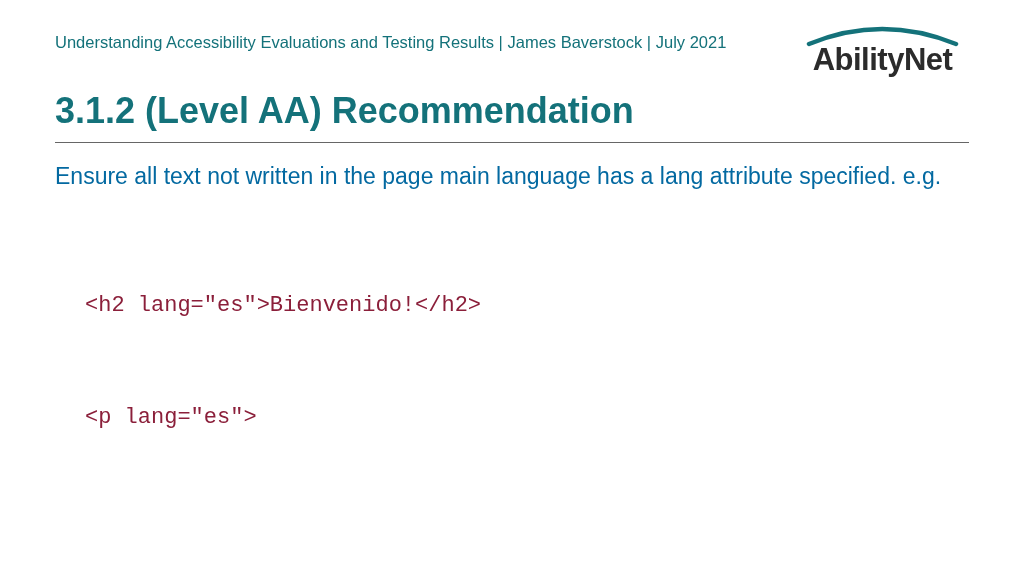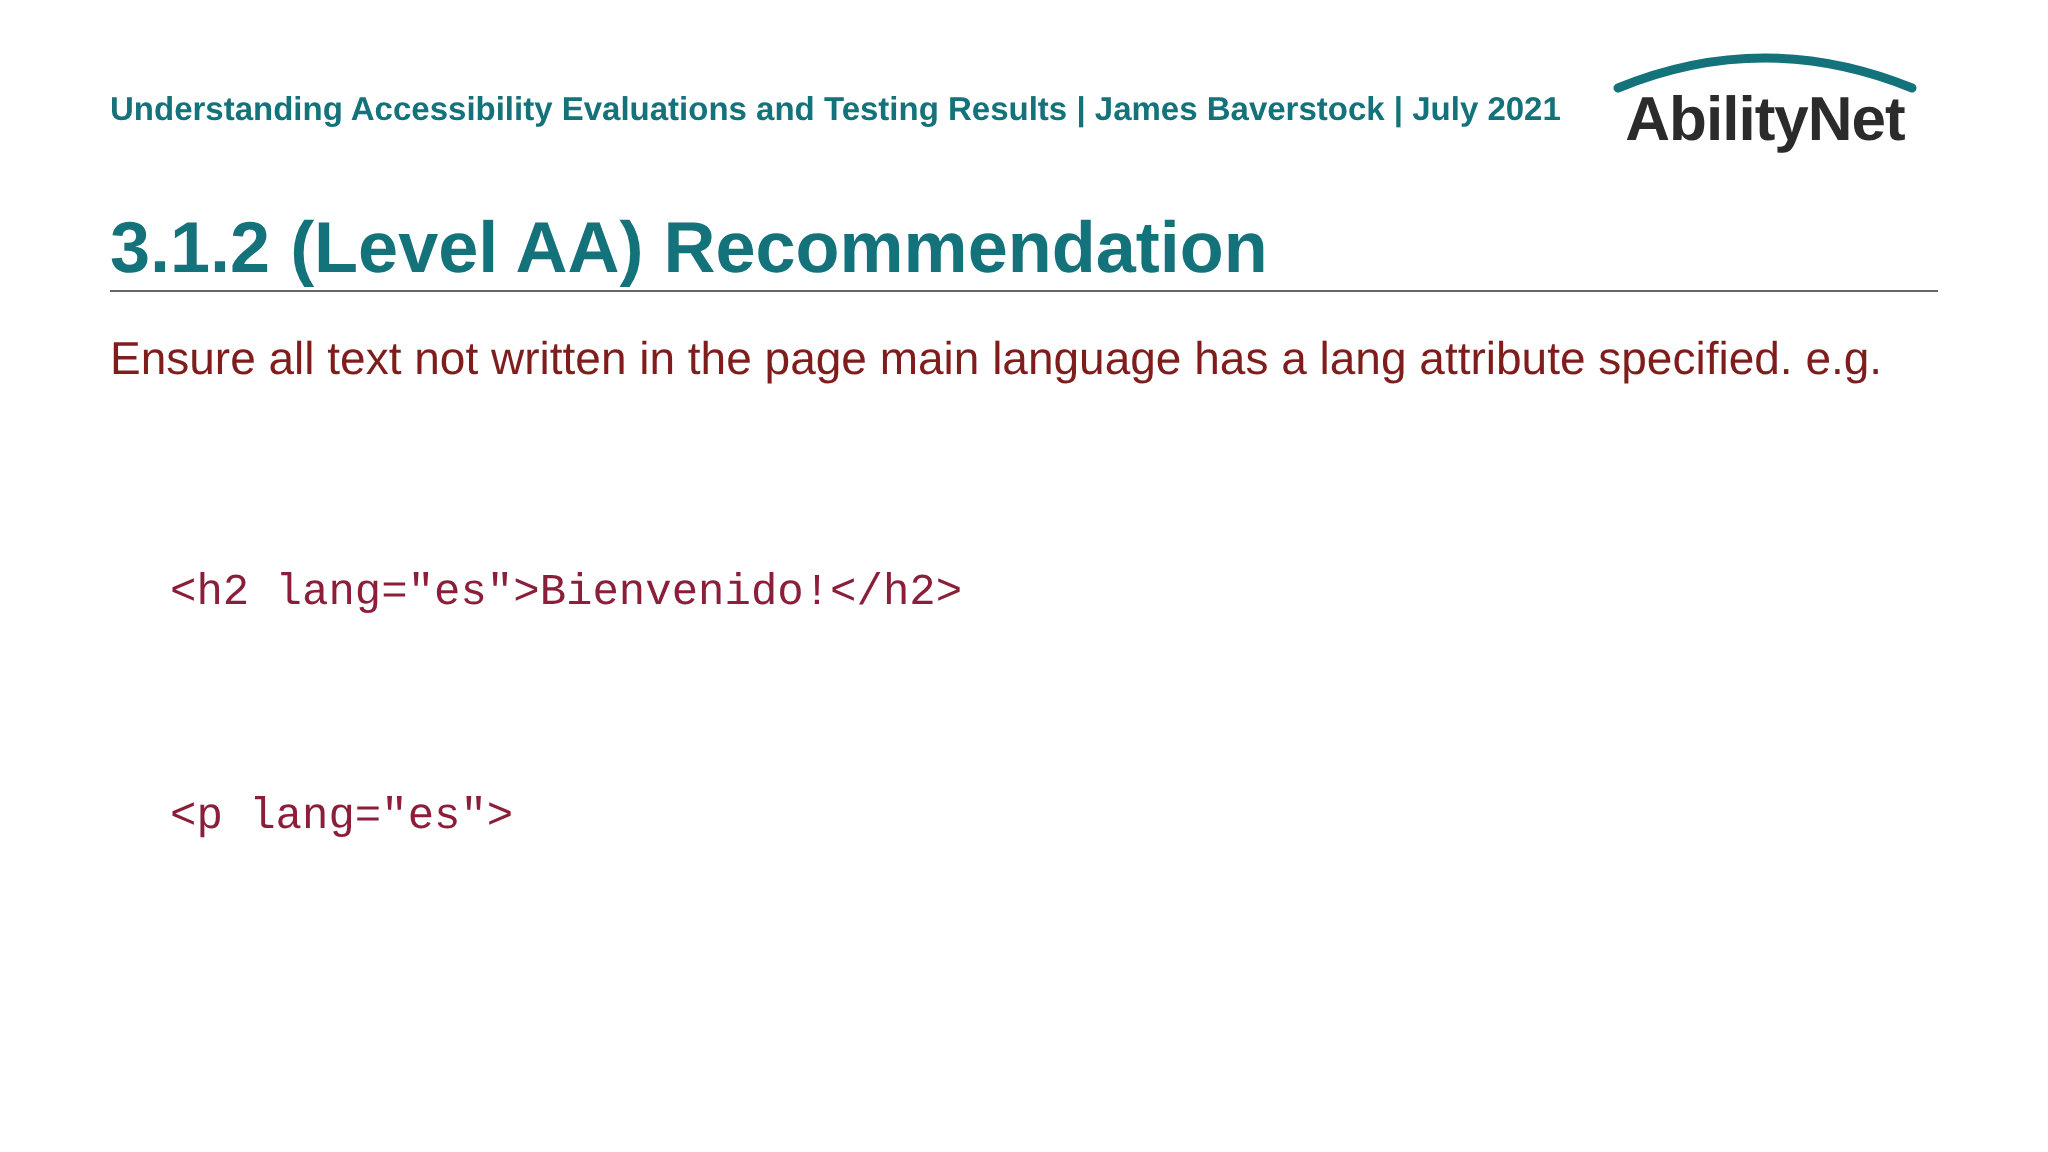--- a/index.html
+++ b/index.html
@@ -12,22 +12,22 @@
     position: relative;
   }
   .header-row {
     display: flex;
     justify-content: space-between;
     align-items: flex-start;
   }
   .breadcrumb {
     color: #14727a;
     font-size: 16.5px;
-    font-weight: bold;
-    margin-top: 16px;
+    font-weight: normal;
+    margin-top: 3px;
   }
   .logo-wrap {
     position: absolute;
     right: 44px;
     top: 22px;
     width: 195px;
     text-align: center;
   }
   .logo-arc {
     width: 155px;
@@ -40,31 +40,32 @@
     font-weight: bold;
     color: #2b2b2b;
     letter-spacing: -0.5px;
     white-space: nowrap;
   }
   .title {
     color: #14727a;
     font-size: 36px;
     font-weight: bold;
     margin-top: 38px;
+    margin-bottom: 10px;
   }
   .divider {
     border: none;
     border-top: 1.5px solid #666;
     margin-bottom: 18px;
   }
   .intro {
-    color: #7f1d1d;
+    color: #0369a1;
     font-size: 23px;
     line-height: 1.35;
-    margin-bottom: 14px;
+    margin-bottom: 26px;
   }
   .code-block {
     font-family: "Courier New", Courier, monospace;
     color: #8b1f3a;
     font-size: 22px;
     line-height: 1.6;
     margin-left: 30px;
     margin-bottom: 20px;
     white-space: pre-wrap;
   }

